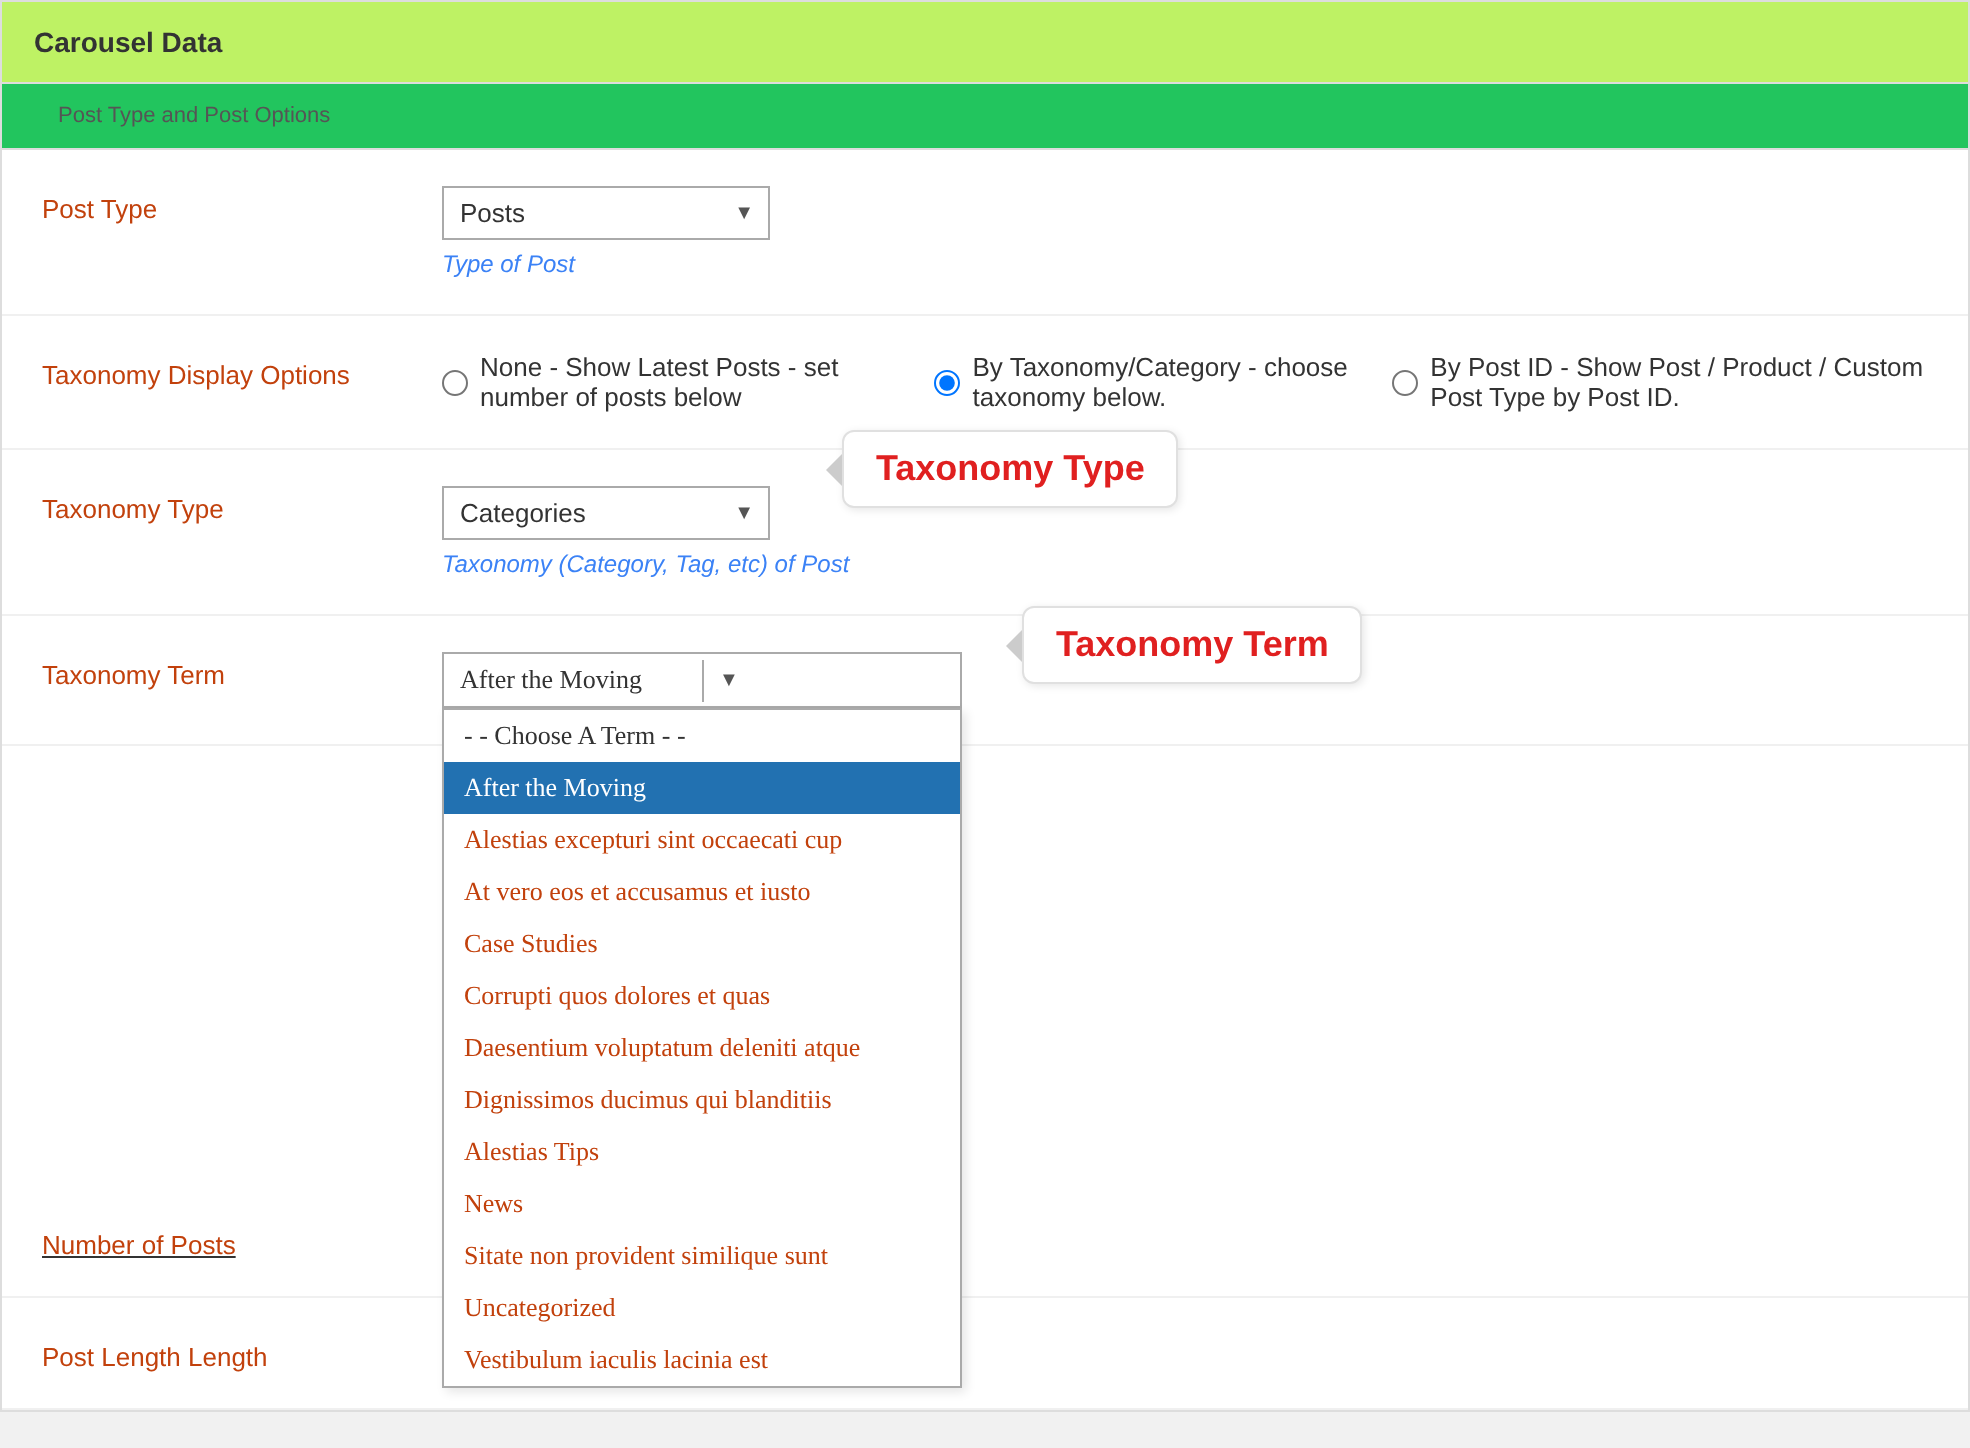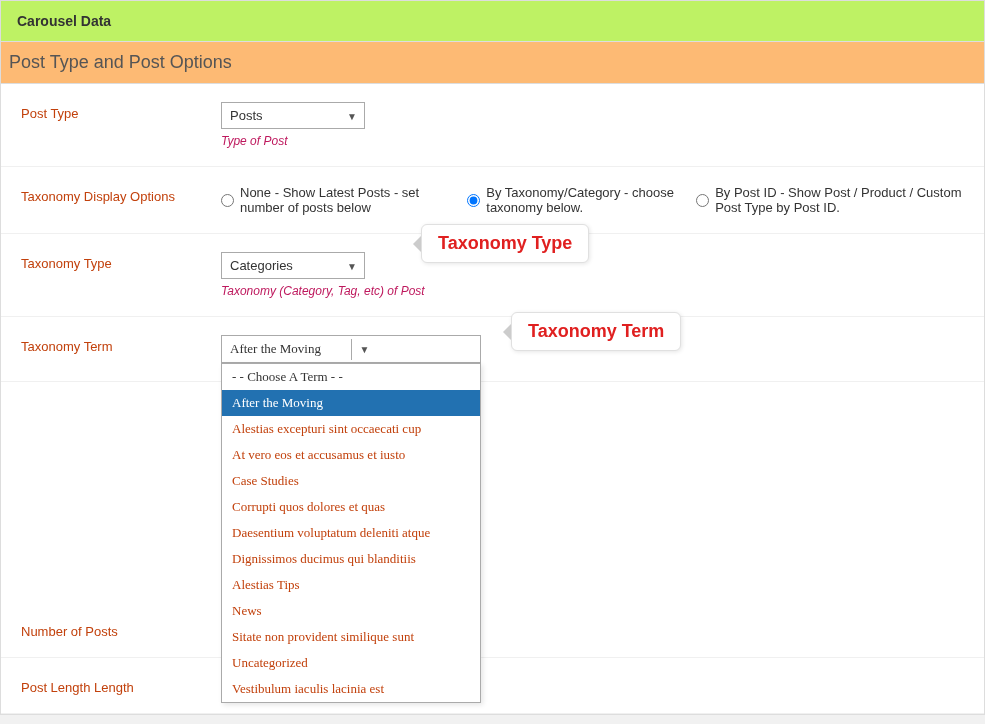--- a/index.html
+++ b/index.html
@@ -10,23 +10,23 @@
     .panel-header {
       background: #bef264;
       padding: 12px 16px;
       font-size: 14px;
       font-weight: bold;
       color: #333;
       border-bottom: 1px solid #ddd;
     }
 
     .section-header {
-      background: #fdba74;
-      padding: 10px 8px;
-      font-size: 18px;
+      background: #22c55e;
+      padding: 10px 28px;
+      font-size: 11px;
       color: #555;
       border-bottom: 1px solid #ddd;
     }
 
     .form-row {
       display: flex;
       align-items: flex-start;
       padding: 18px 20px;
       border-bottom: 1px solid #f0f0f0;
       position: relative;
@@ -47,21 +47,21 @@
     }
 
     select.form-select {
       appearance: none;
       -webkit-appearance: none;
       background: #fff;
       border: 1px solid #aaa;
       padding: 5px 28px 5px 8px;
       font-size: 13px;
       color: #333;
-      width: 144px;
+      width: 164px;
       cursor: pointer;
       outline: none;
     }
 
     .select-wrapper {
       position: relative;
       display: inline-block;
     }
 
     .select-wrapper::after {
@@ -72,21 +72,21 @@
       top: 50%;
       transform: translateY(-50%);
       pointer-events: none;
       color: #555;
     }
 
     .hint-text {
       display: block;
       margin-top: 5px;
       font-style: italic;
-      color: #be185d;
+      color: #3b82f6;
       font-size: 12px;
     }
 
     .radio-group {
       display: flex;
       flex-direction: row;
       gap: 20px;
     }
 
     .radio-group label {
@@ -286,21 +286,21 @@
         <div class="dropdown-item">Uncategorized</div>
         <div class="dropdown-item">Vestibulum iaculis lacinia est</div>
       </div>
     </div>
 
     <div class="callout callout-taxonomy-term" style="left:510px; top:-5px;">
       <span>Taxonomy Term</span>
     </div>
   </div>
 
-  <div class="form-row" style="margin-top:220px;">
+  <div class="form-row" style="margin-top:220px;text-decoration:underline;">
     <div class="form-label">Number of Posts</div>
     <div class="form-control-wrap">
       <span class="hint-text">ive 1) shows all posts.</span>
     </div>
   </div>
 
   <div class="form-row">
     <div class="form-label">Post Length Length</div>
     <div class="form-control-wrap"></div>
   </div>

